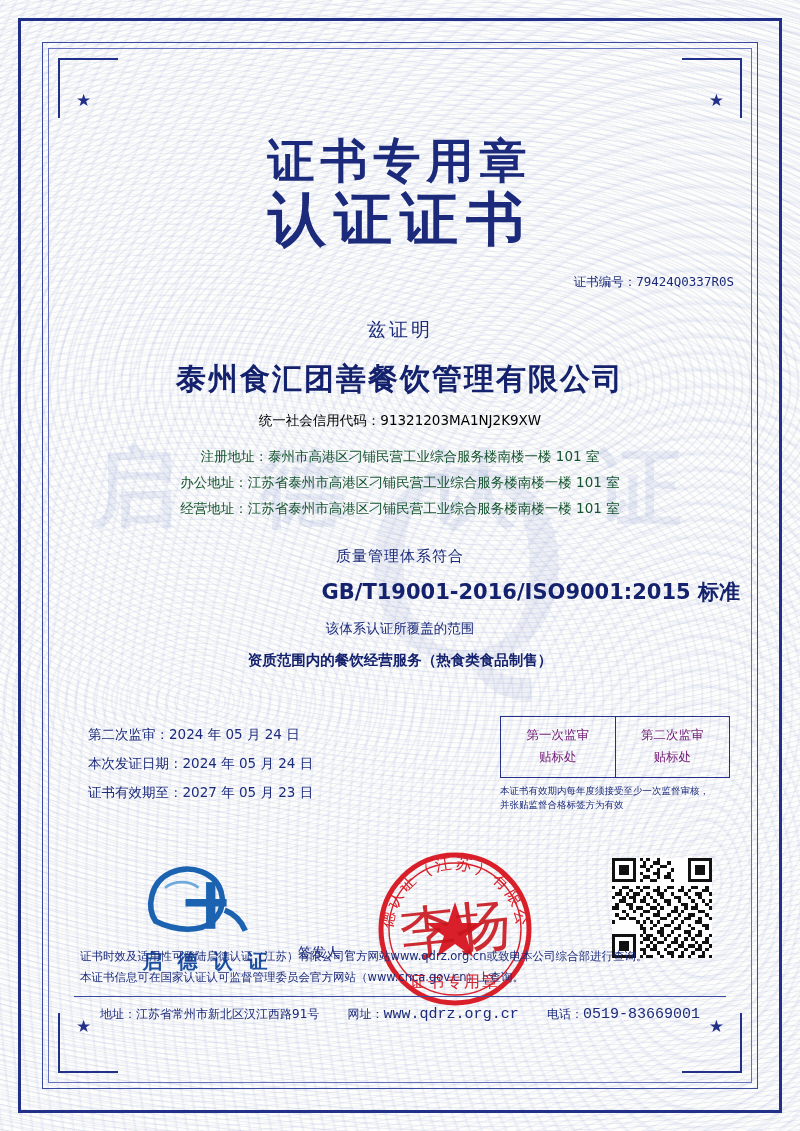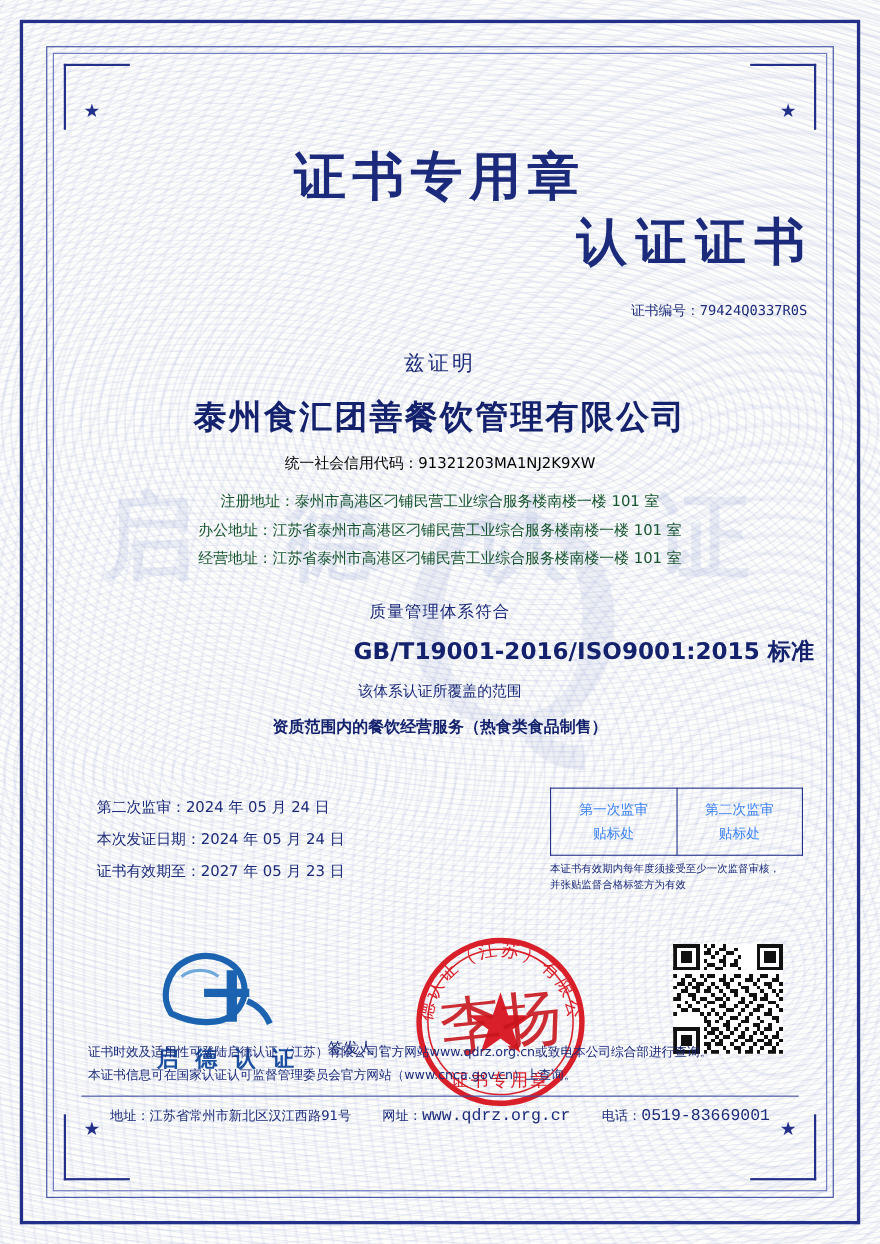--- a/index.html
+++ b/index.html
@@ -77,21 +77,21 @@
   .title{
     margin-top:72px;
     text-align:center;
     color:#1b2a7a;
     font-family:"DejaVu Sans", sans-serif;
     font-weight:bold;
     font-size:47px;
     letter-spacing:6px;
     line-height:58px;
   }
-  .title .l2{font-size:46px;letter-spacing:8px;text-align:right;}
+  .title .l2{font-size:58px;letter-spacing:8px;}
 
   .cert-no{
     margin-top:26px;
     text-align:right;
     padding-right:6px;
     font-family:"DejaVu Sans Mono", monospace;
     font-size:12.5px;
     color:#1b2a7a;
   }
 
@@ -178,23 +178,23 @@
   .surv-table{
     width:100%;border-collapse:collapse;
   }
   .surv-table td{
     border:1px solid #23308a;
     width:50%;
     height:58px;
     text-align:center;
     vertical-align:middle;
     font-size:12.5px;
-    color:#3b82f6;
+    color:#701a75;
     line-height:22px;
-    font-family:Liberation Sans, sans-serif;
+    font-family:Liberation Mono, monospace;
   }
   .surv-note{
     margin-top:6px;
     font-size:9.5px;
     color:#1b2a7a;
     line-height:14px;
     text-align:left;
     font-family:"DejaVu Sans", sans-serif;
   }
 

